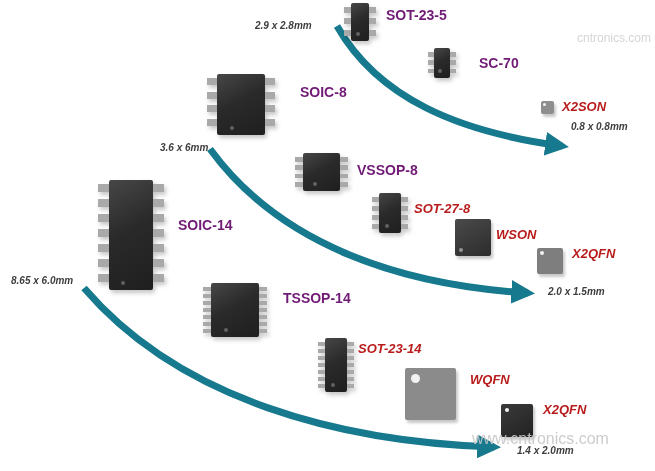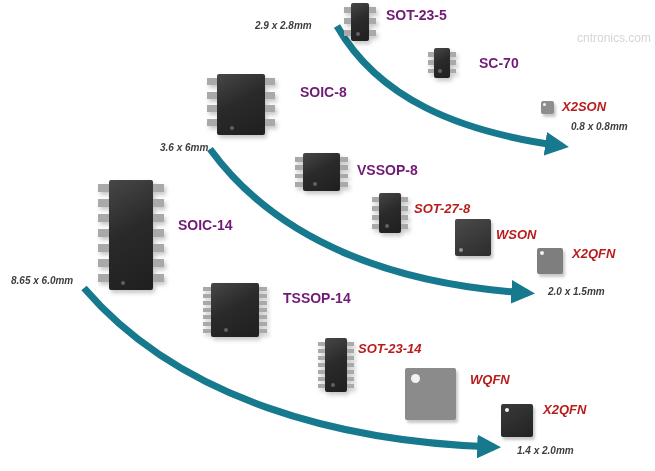--- a/index.html
+++ b/index.html
@@ -148,14 +148,15 @@
   </div>
   <span class="teal-label" style="left:470px;top:372px">WQFN</span>
 
   <div class="flatpkg p-x2qfn-b" style="left:501px;top:404px;width:32px;height:33px">
     <div class="dot" style="left:4px;top:4px;width:4px;height:4px"></div>
   </div>
   <span class="teal-label" style="left:543px;top:402px">X2QFN</span>
   <span class="dim-label" style="left:517px;top:445px">1.4 x 2.0mm</span>
 
   <span class="watermark wm-top">cntronics.com</span>
+  <span class="watermark wm-bottom">www.cntronics.com</span>
 
 </div>
 
 </body></html>

